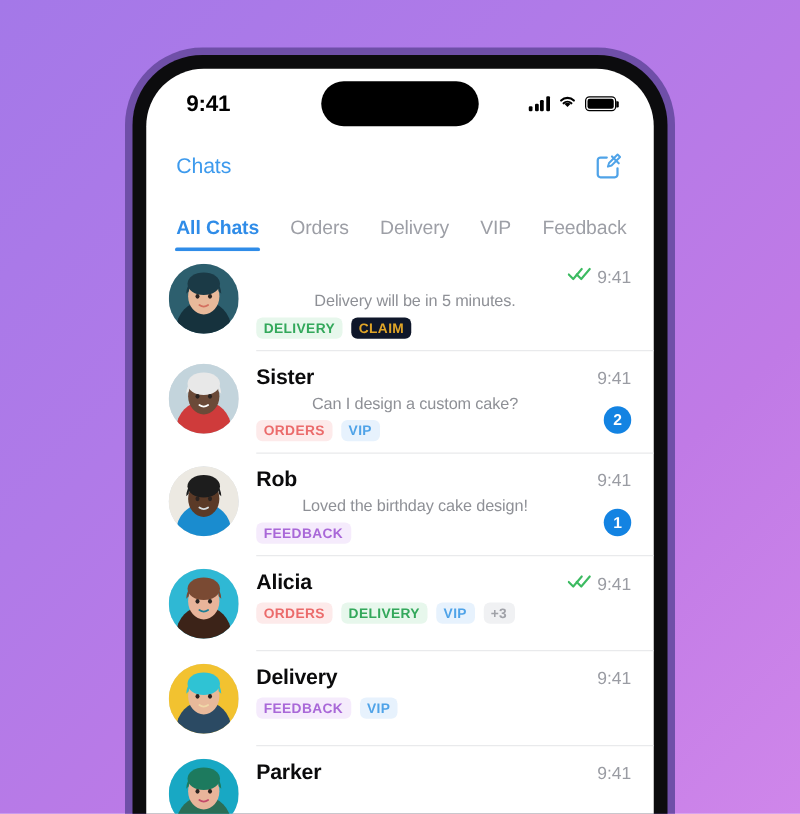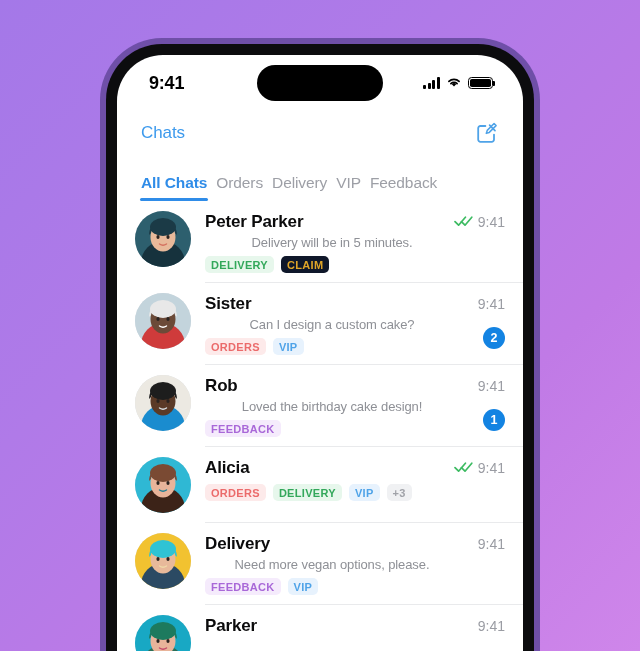--- a/index.html
+++ b/index.html
@@ -88,21 +88,21 @@
     white-space:nowrap;
   }
   #nav-title .cake { font-size:17px; }
   #compose-button {
     width:24px; height:24px; position:relative; cursor:pointer;
   }
 
   
   #tab-bar {
     display:flex; align-items:flex-end;
-    gap:9px;
+    gap:25px;
     padding:10px 0 0 24px;
     height:42px;
     overflow:hidden;
     white-space:nowrap;
   }
   .tab {
     font-size:15.5px; color:#9d9fa6; position:relative;
     padding-bottom:9px; cursor:pointer; flex:0 0 auto;
     letter-spacing:-0.1px;
   }
@@ -221,21 +221,20 @@
                 <ellipse cx="28" cy="26" rx="12.5" ry="14.5" fill="#e8b99a"></ellipse>
                 <path d="M14 24 a14 14 0 0 1 28 0 l-2 -2 a12 12 0 0 0 -24 0 Z" fill="#1b3a46"></path>
                 <ellipse cx="28" cy="16" rx="13" ry="9" fill="#1b3a46"></ellipse>
                 <ellipse cx="23" cy="26" rx="1.6" ry="1.9" fill="#2a2320"></ellipse>
                 <ellipse cx="33" cy="26" rx="1.6" ry="1.9" fill="#2a2320"></ellipse>
                 <path d="M24.5 33 q3.5 2.6 7 0" stroke="#d4705f" stroke-width="1.4" fill="none" stroke-linecap="round"></path>
               </svg>
             </div>
             <div class="row-body">
               <div class="row-top">
-                <div class="chat-name">Peter Parker</div>
                 <div class="row-meta">
                   <span class="check-icon"><svg width="19" height="12" viewBox="0 0 19 12">
                       <path d="M1 6.6 L4.6 10.2 L11.4 2.2" stroke="#3dbb62" stroke-width="1.7" fill="none" stroke-linecap="round" stroke-linejoin="round"></path>
                       <path d="M7.4 6.6 L11.0 10.2 L17.8 2.2" stroke="#3dbb62" stroke-width="1.7" fill="none" stroke-linecap="round" stroke-linejoin="round"></path>
                     </svg></span>
                   <div class="chat-time">9:41</div>
                 </div>
               </div>
               <div class="chat-preview">Delivery will be in 5 minutes.</div>
               <div class="tag-row">
@@ -348,21 +347,20 @@
                 <path d="M24.5 33 q3.5 2.6 7 0" stroke="#f0d9a8" stroke-width="1.4" fill="none" stroke-linecap="round"></path>
               </svg>
             </div>
             <div class="row-body">
               <div class="row-top">
                 <div class="chat-name">Delivery</div>
                 <div class="row-meta">
                   <div class="chat-time">9:41</div>
                 </div>
               </div>
-              <div class="chat-preview">Need more vegan options, please.</div>
               <div class="tag-row">
                 <span class="tag" style="color: rgb(169, 104, 216); background: rgb(245, 235, 252);">FEEDBACK</span>
                 <span class="tag" style="color: rgb(79, 163, 232); background: rgb(231, 242, 253);">VIP</span>
               </div>
             </div>
             <div class="divider"></div>
           </div>
           <div class="chat-row">
             <div class="avatar">
               <svg viewBox="0 0 56 56">

